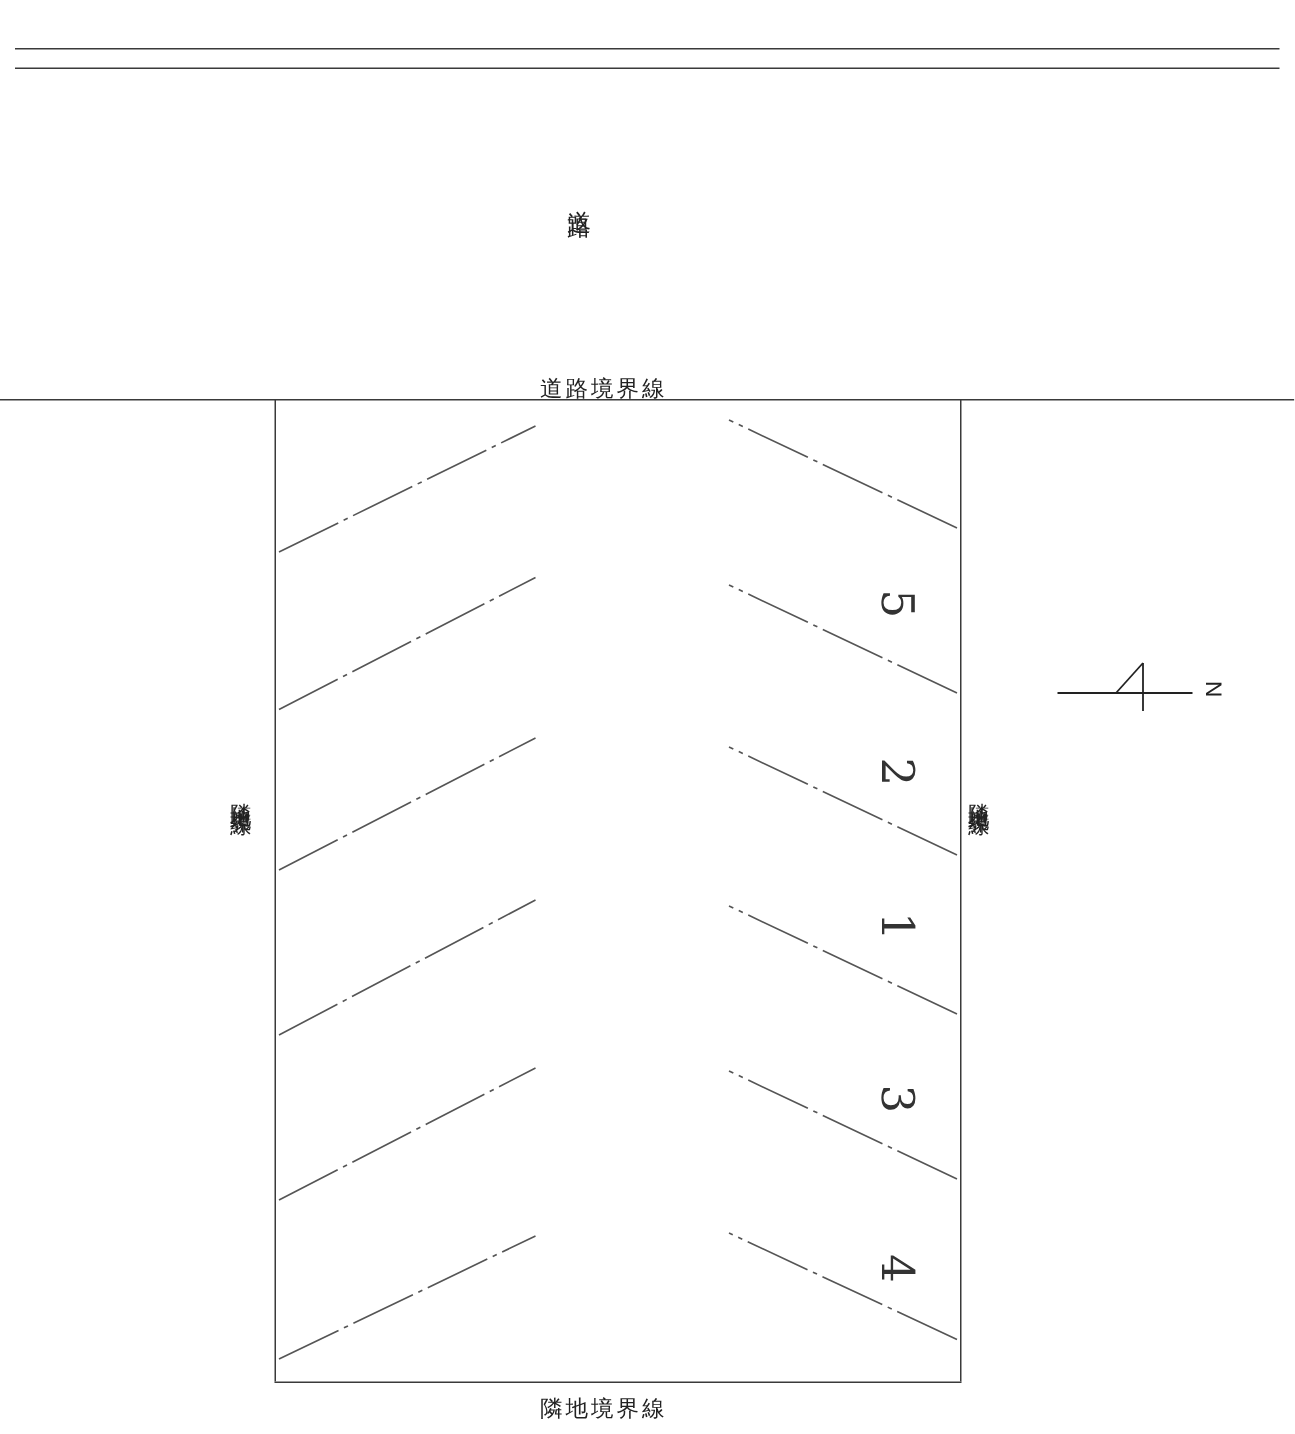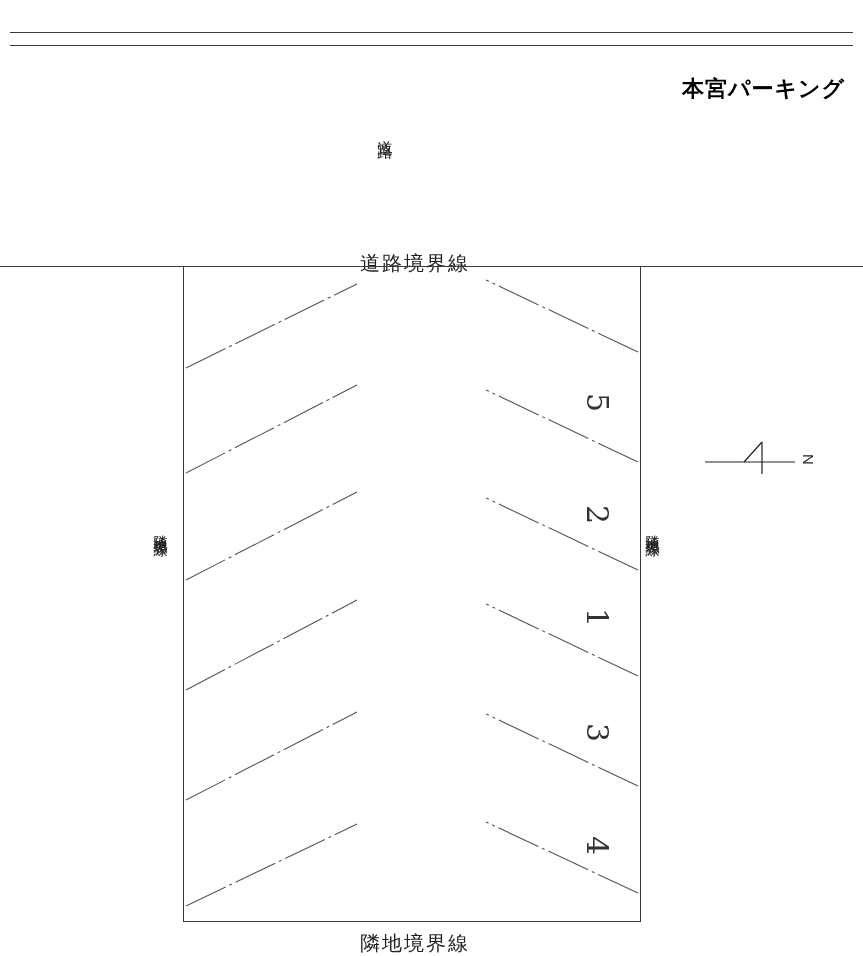--- a/index.html
+++ b/index.html
@@ -64,21 +64,21 @@
   }
   #label-right-boundary {
     left: 644px;
     top: 524px;
     font-size: 14px;
   }
 
   
   .hlabel {
     position: absolute;
-    font-size: 20px;
+    font-size: 15px;
     letter-spacing: 2px;
     color: #222;
     white-space: nowrap;
   }
   #label-road-boundary {
     left: 360px;
     top: 250px;
   }
   #label-bottom-boundary {
     left: 360px;
@@ -146,21 +146,20 @@
   }
 </style>
 </head>
 <body>
 
 <div id="page">
 
   <div class="rule" id="rule-top"></div>
   <div class="rule" id="rule-top2"></div>
 
-  <div id="title">本宮パーキング</div>
 
   <div class="vlabel" id="label-road">道路</div>
 
   <div class="hlabel" id="label-road-boundary">道路境界線</div>
   <div class="hlabel" id="label-bottom-boundary">隣地境界線</div>
 
   <div class="vlabel" id="label-left-boundary">隣地境界線</div>
   <div class="vlabel" id="label-right-boundary">隣地境界線</div>
 
   <div id="boundary-road"></div>

